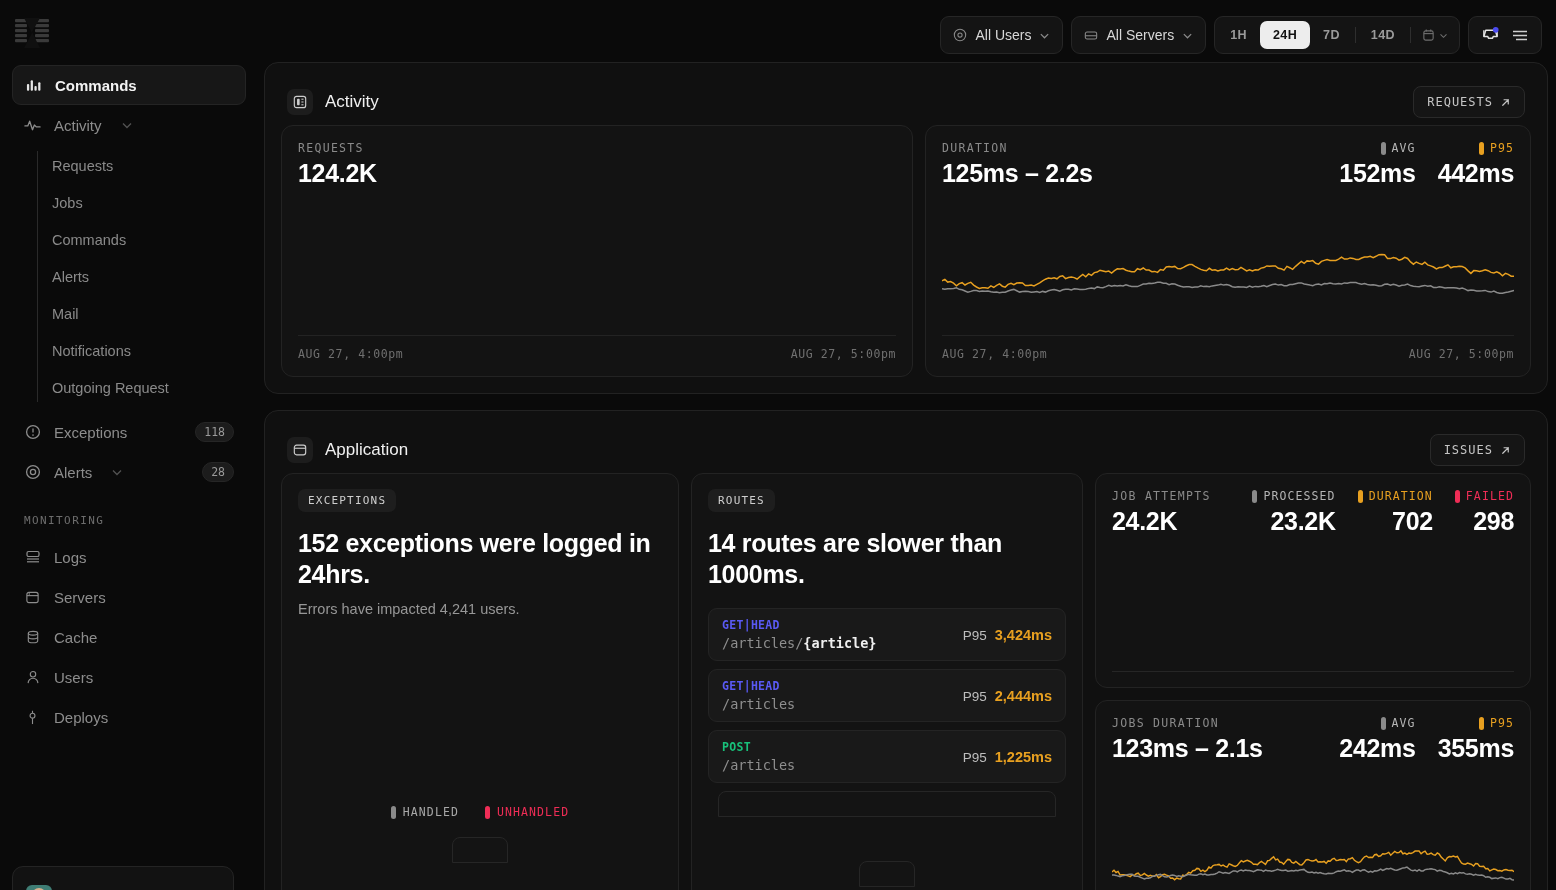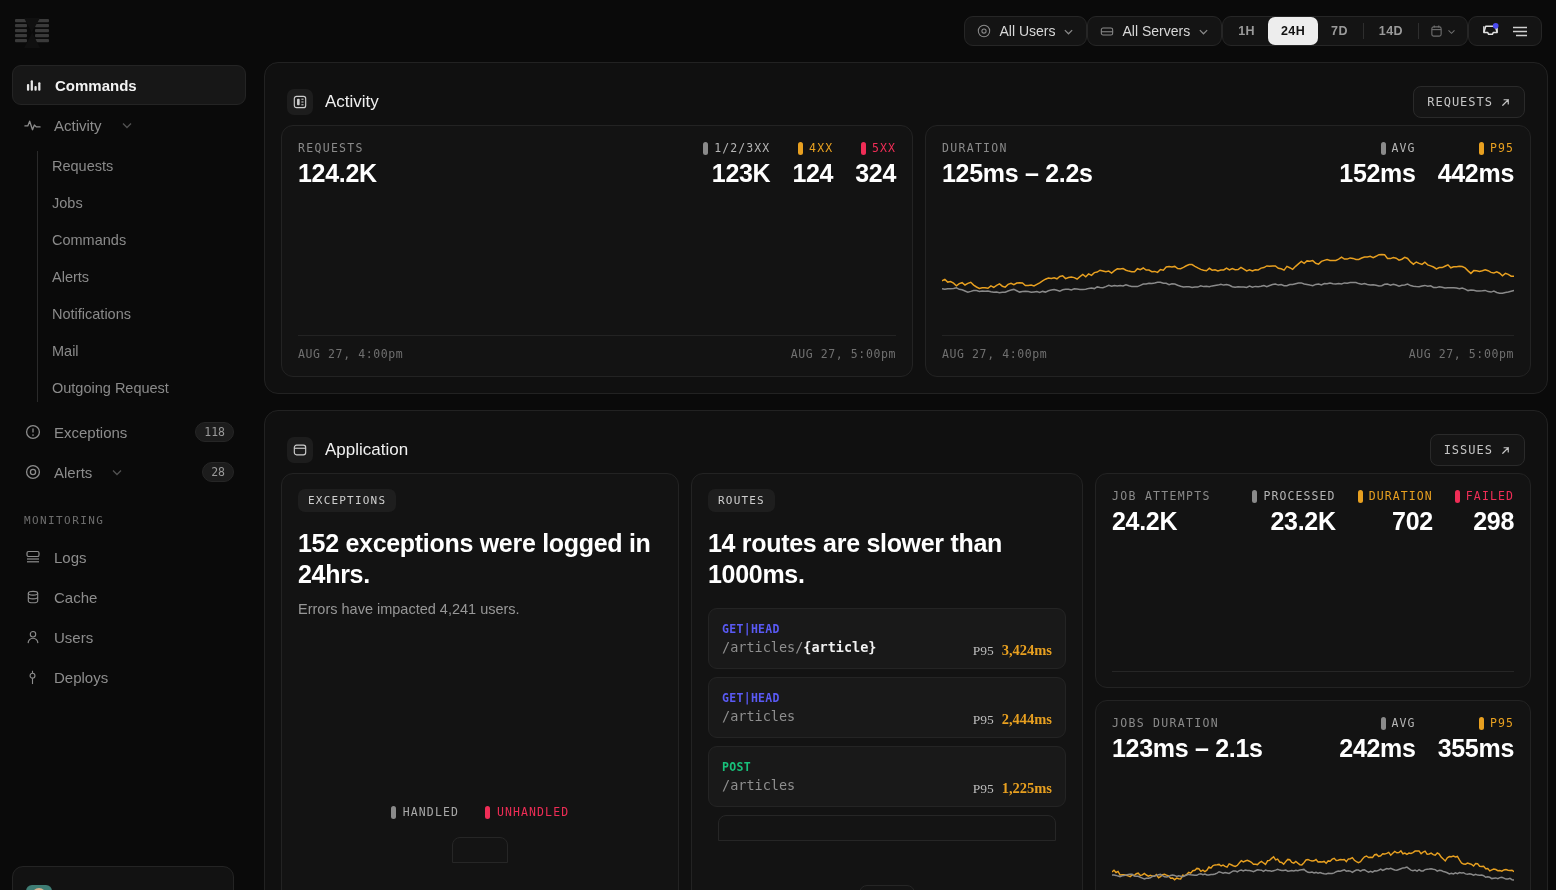--- a/index.html
+++ b/index.html
@@ -23,21 +23,21 @@
   }
   .ctx-item { display:flex; align-items:center; gap:8px; padding:0 11px; cursor:pointer; }
   .ctx-item + .ctx-item { border-left:1px solid #262626; }
   .ctx-label { font-size:14.5px; color:#e6e6e6; }
   .sq-badge { width:19px; height:19px; border-radius:5px; background:#5a5af5; display:flex; align-items:center; justify-content:center; }
   .sq-badge i { display:block; width:7px; height:7px; background:#fff; transform:rotate(45deg); border-radius:1.5px; }
   .dot-green { width:9px; height:9px; border-radius:50%; background:#18c07a; }
   .updown { display:flex; flex-direction:column; gap:2px; opacity:.45; }
   .updown b { font-size:7px; line-height:5px; color:#bbb; font-weight:400; }
 
-  .right-group { position:absolute; right:14px; top:16px; height:30px; display:flex; align-items:stretch; }
+  .right-group { position:absolute; right:14px; top:16px; height:38px; display:flex; align-items:stretch; gap:8px; }
   .pill {
     display:flex; align-items:center; gap:8px; padding:0 12px;
     background:#141414; border:1px solid #262626; border-radius:9px; cursor:pointer;
     font-size:14px; color:#d8d8d8; white-space:nowrap;
   }
   .seg { display:flex; align-items:center; background:#141414; border:1px solid #262626; border-radius:9px; padding:2px; }
   .seg-btn {
     font-size:12.5px; letter-spacing:.4px; font-weight:700; color:#9a9a9a;
     padding:0 13px; height:28px; display:flex; align-items:center; border-radius:7px; cursor:pointer;
   }
@@ -111,21 +111,21 @@
   .sub { font-size:14.5px; color:#979797; margin-top:11px; }
 
   .route {
     background:#191919; border:1px solid #242424; border-radius:9px;
     padding:9px 13px; display:flex; align-items:center; margin-bottom:8px;
   }
   .route-l { flex:1; min-width:0; }
   .meth { font-size:11.5px; font-weight:700; font-family:"DejaVu Sans Mono", monospace; letter-spacing:.3px; }
   .path { font-size:13.5px; color:#8f8f8f; font-family:"DejaVu Sans Mono", monospace; margin-top:3px; }
   .path b { color:#f0f0f0; font-weight:700; }
-  .p95 { font-size:13.5px; color:#bdbdbd; font-family:Liberation Serif, serif;margin-top:24px; }
+  .p95 { font-size:13.5px; color:#bdbdbd; font-family:Liberation Sans, sans-serif; }
   .p95 em { font-style:normal; color:#e8a020; font-weight:700; font-size:14.5px; margin-left:8px; }
 
   .legrow { display:flex; justify-content:center; gap:26px; margin-top:14px; }
   .legrow div { display:flex; align-items:center; gap:7px; font-size:11.5px; letter-spacing:1.1px; font-family:"DejaVu Sans Mono", monospace; }
 
   .ghost-btn { height:26px; border:1px solid #262626; border-radius:8px 8px 0 0; background:#141414; }
 </style>
 </head>
 <body>
 
@@ -239,22 +239,22 @@
           <path d="M2 4.5 L6 8.5 L10 4.5" fill="none" stroke="#8d8d8d" stroke-width="1.3"></path>
         </svg>
     </span>
   </div>
 
   <div class="subnav">
     <div class="sub-item">Requests</div>
     <div class="sub-item">Jobs</div>
     <div class="sub-item">Commands</div>
     <div class="sub-item">Alerts</div>
+    <div class="sub-item">Mail</div>
     <div class="sub-item">Notifications</div>
-    <div class="sub-item">Mail</div>
     <div class="sub-item">Outgoing Request</div>
   </div>
 
   <div class="nav-item">
     <span class="nav-icn">
       <svg width="16" height="16" viewBox="0 0 16 16">
           <circle cx="8" cy="8" r="6.4" fill="none" stroke="#8d8d8d" stroke-width="1.3"></circle>
           <line x1="8" y1="4.6" x2="8" y2="8.6" stroke="#8d8d8d" stroke-width="1.3"></line>
           <circle cx="8" cy="11" r=".85" fill="#8d8d8d"></circle>
         </svg>
@@ -283,20 +283,30 @@
 
   <div class="nav-item">
     <span class="nav-icn">
       <svg width="16" height="14" viewBox="0 0 16 14">
           <rect x="2" y="1.5" width="12" height="5" rx="1.6" fill="none" stroke="#8d8d8d" stroke-width="1.2"></rect>
           <line x1="2" y1="9" x2="14" y2="9" stroke="#8d8d8d" stroke-width="1.2"></line>
           <line x1="2" y1="11.8" x2="14" y2="11.8" stroke="#8d8d8d" stroke-width="1.2"></line>
         </svg>
     </span>
     <span>Logs</span>
+  </div>
+  <div class="nav-item">
+    <span class="nav-icn">
+      <svg width="15" height="15" viewBox="0 0 16 16">
+          <rect x="2" y="2.5" width="12" height="11" rx="2.2" fill="none" stroke="#8d8d8d" stroke-width="1.2"></rect>
+          <line x1="2" y1="6" x2="14" y2="6" stroke="#8d8d8d" stroke-width="1.2"></line>
+          <circle cx="4.6" cy="4.2" r=".8" fill="#8d8d8d"></circle>
+        </svg>
+    </span>
+    <span>Servers</span>
   </div>
   <div class="nav-item">
     <span class="nav-icn">
       <svg width="14" height="15" viewBox="0 0 14 16">
           <ellipse cx="7" cy="3.4" rx="5" ry="2" fill="none" stroke="#8d8d8d" stroke-width="1.2"></ellipse>
           <path d="M2 3.4 v4 a5 2 0 0 0 10 0 v-4" fill="none" stroke="#8d8d8d" stroke-width="1.2"></path>
           <path d="M2 7.6 v4 a5 2 0 0 0 10 0 v-4" fill="none" stroke="#8d8d8d" stroke-width="1.2"></path>
         </svg>
     </span>
     <span>Cache</span>
@@ -352,43 +362,20 @@
     </div>
 
     <div class="row">
 
       <div class="card" style="width:632px">
         <div class="stat-head">
           <div class="stat-left">
             <div class="kicker">REQUESTS</div>
             <div class="bignum">124.2K</div>
           </div>
-          <div class="legends">
-            <div class="leg">
-              <div class="leg-top">
-                  <span class="chip" style="background:#8a8a8a"></span>
-                  <span class="leg-name" style="color:#b5b5b5">1/2/3XX</span>
-                </div>
-              <div class="leg-val">123K</div>
-            </div>
-            <div class="leg">
-              <div class="leg-top">
-                  <span class="chip" style="background:#e8a020"></span>
-                  <span class="leg-name" style="color:#e8a020">4XX</span>
-                </div>
-              <div class="leg-val">124</div>
-            </div>
-            <div class="leg">
-              <div class="leg-top">
-                  <span class="chip" style="background:#ef2d56"></span>
-                  <span class="leg-name" style="color:#ef2d56">5XX</span>
-                </div>
-              <div class="leg-val">324</div>
-            </div>
-          </div>
         </div>
         <div class="barchart" id="chart-requests" style="height:115px;margin-top:22px">
             <div class="bcol">
               <div class="bseg" style="height: 18%; background: rgb(110, 110, 110);"></div>
             </div>
             <div class="bcol">
               <div class="bseg" style="height: 20%; background: rgb(110, 110, 110);"></div>
             </div>
             <div class="bcol">
               <div class="bseg" style="height: 32%; background: rgb(110, 110, 110);"></div>

